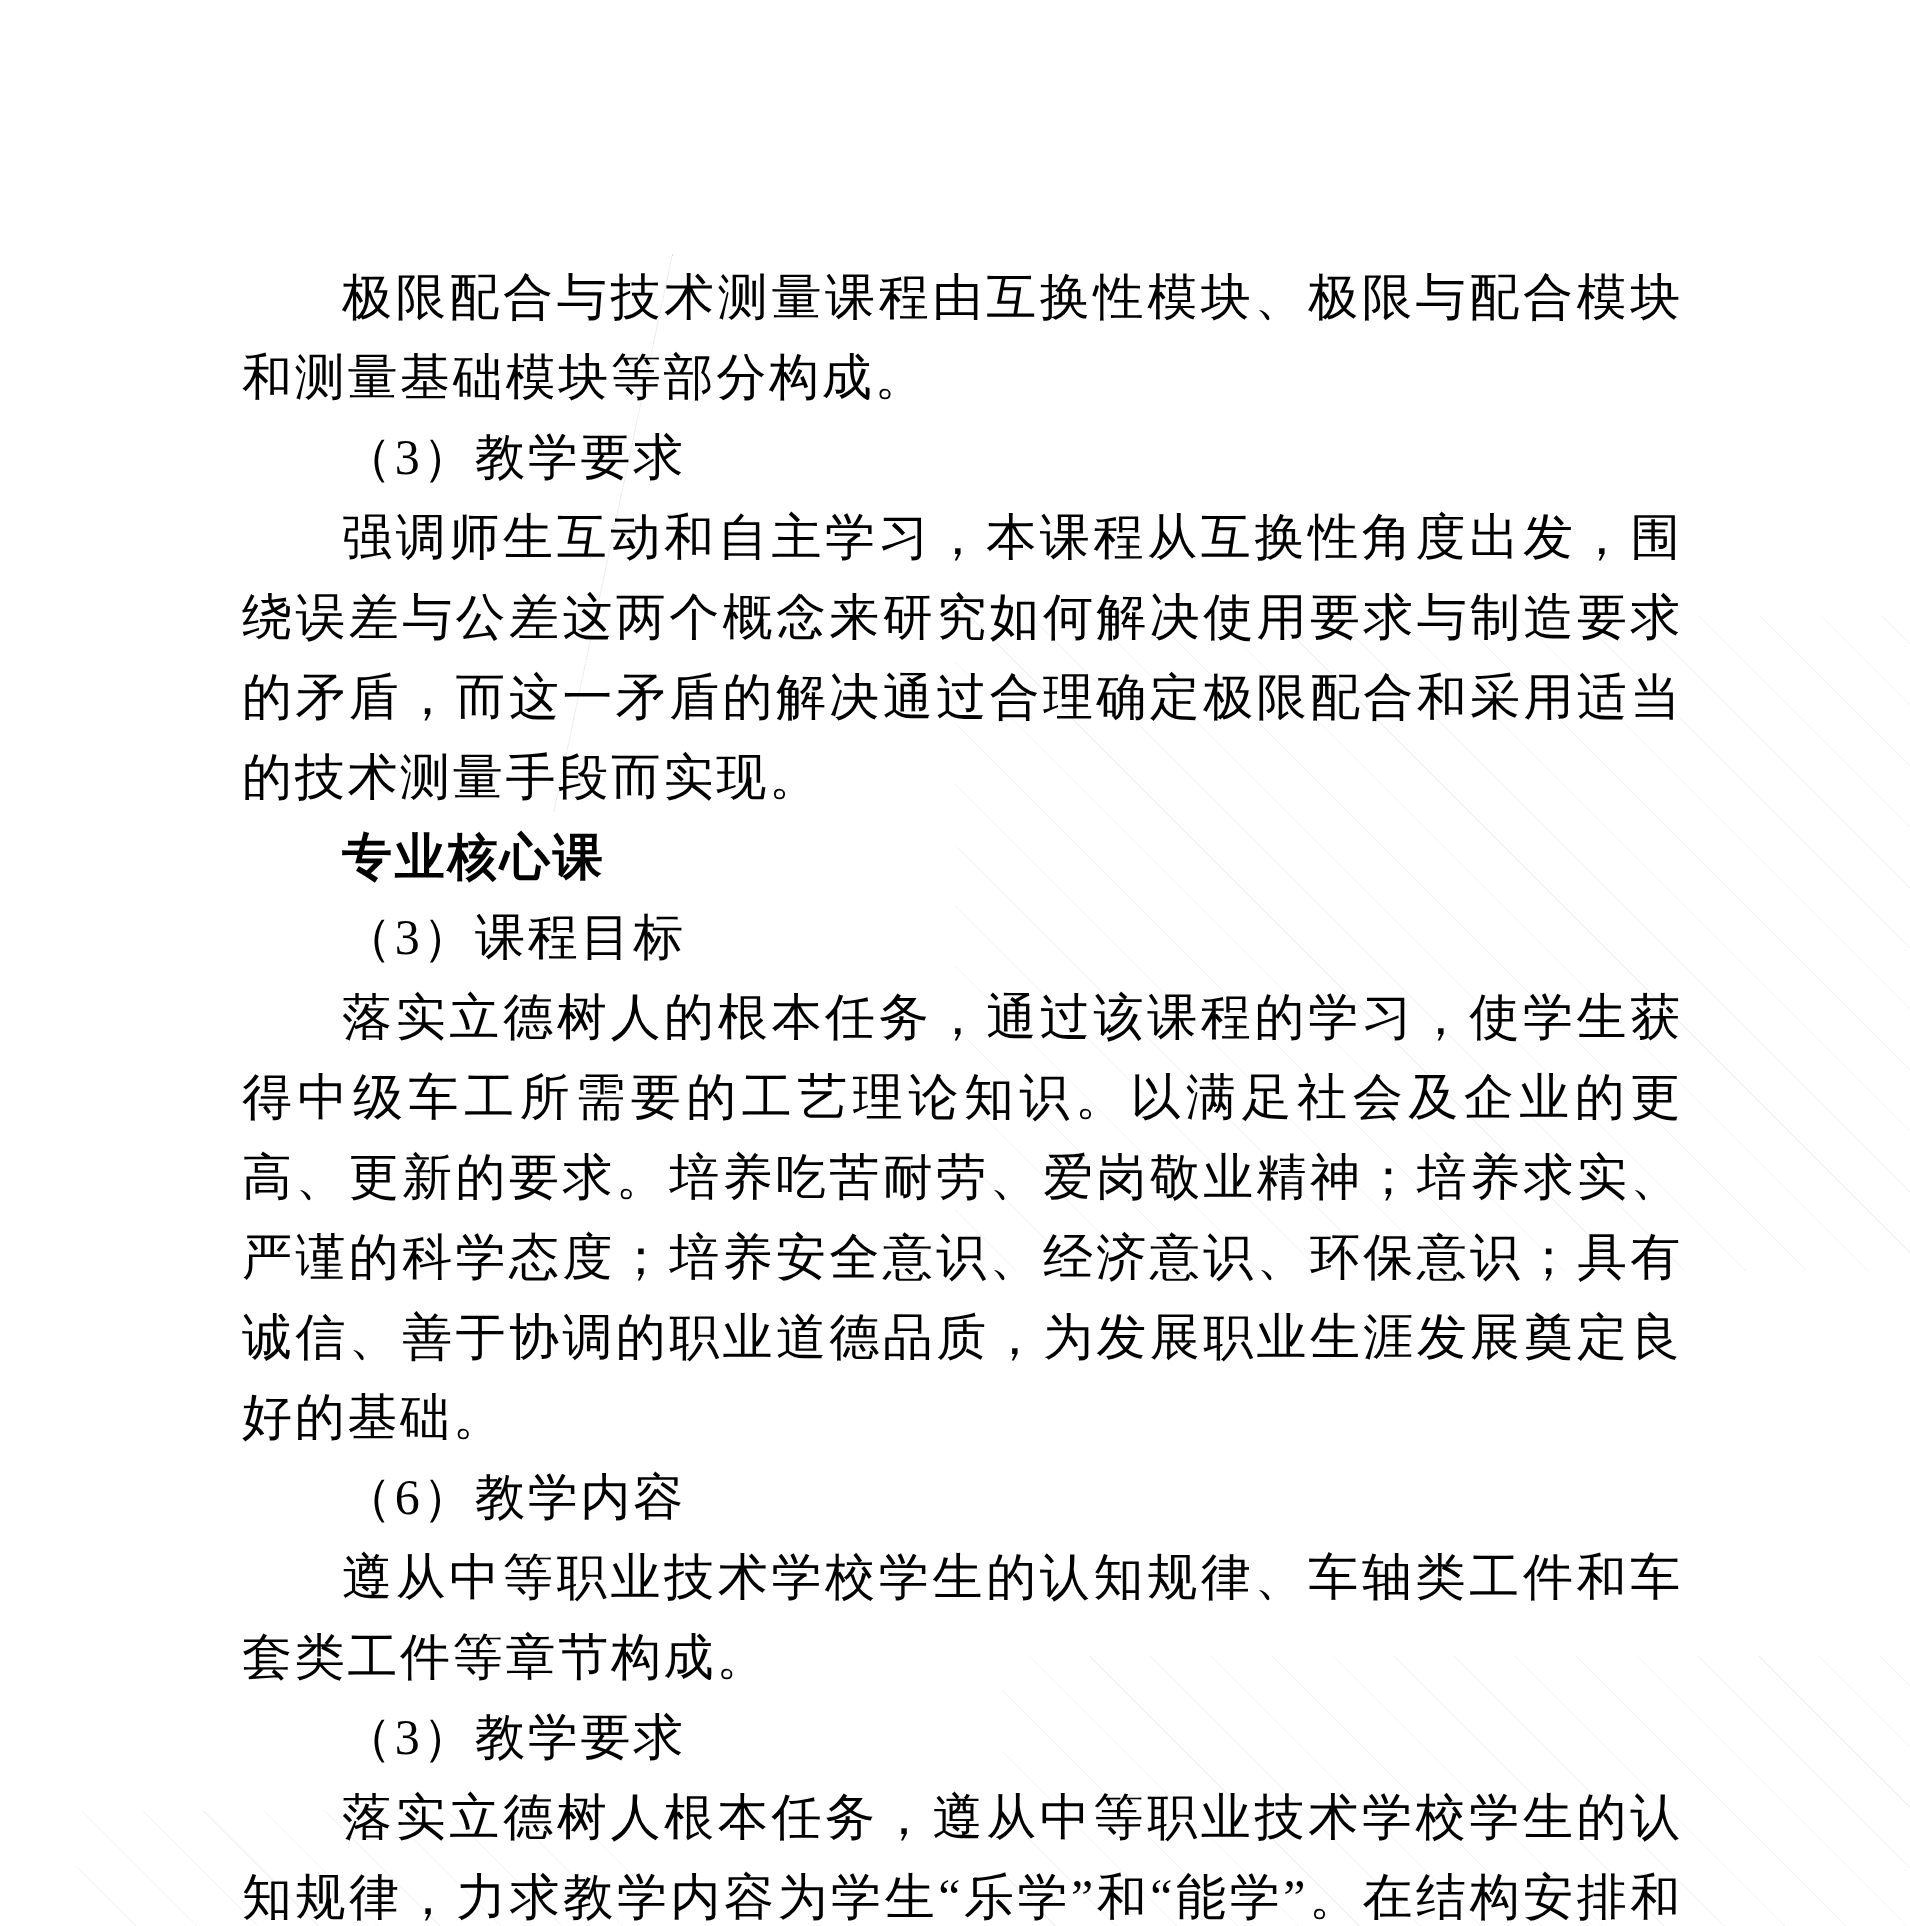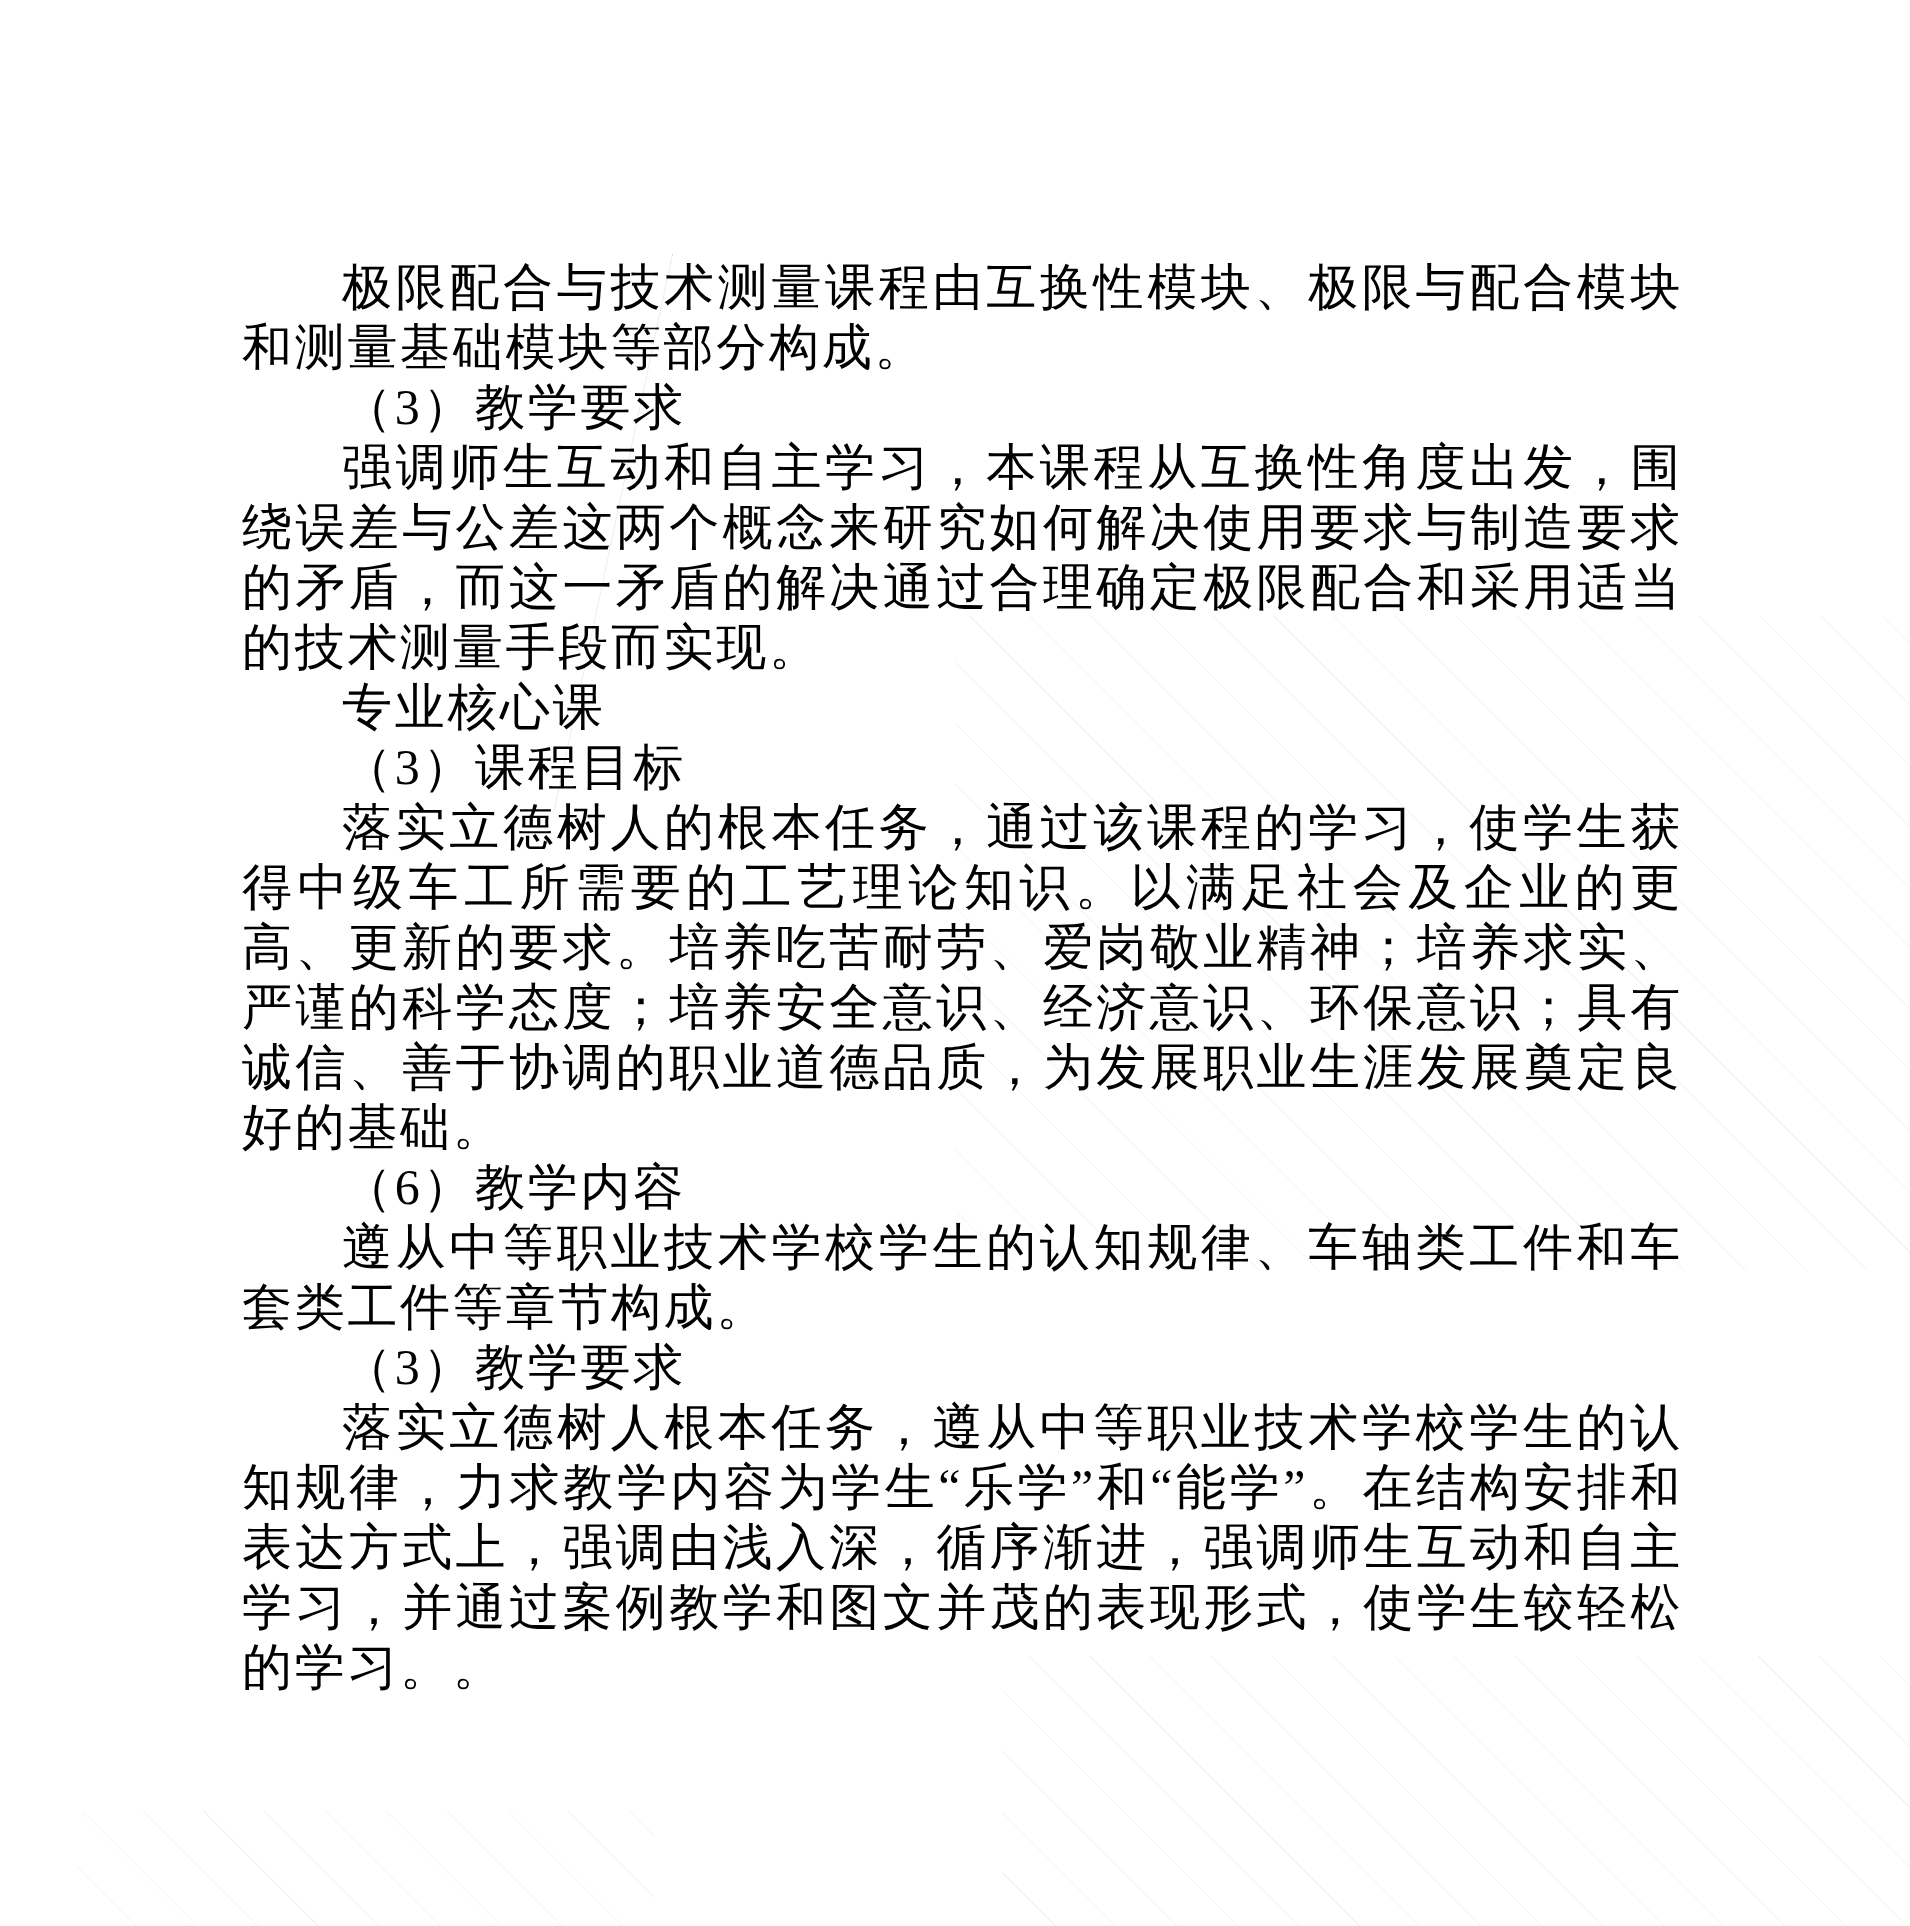--- a/index.html
+++ b/index.html
@@ -46,28 +46,28 @@
   
   .content {
     position: absolute;
     left: 242px;
     top: 257px;
     width: 1441px;
   }
   .para {
     margin: 0;
     font-size: 50px;
-    line-height: 60px;
+    line-height: 80px;
     letter-spacing: 2.7px;
     text-align: justify;
     text-indent: 2em;
     word-break: break-all;
   }
   .para.heading {
-    font-weight: normal;
+    font-weight: bold;
   }
 </style>
 </head>
 <body>
 
 <div class="page">
 
   <div class="dots" style="left:0; top:2100; width:385px; height:886px;"></div>
   <div class="dots dense" style="left:0; top:5600; width:925px; height:545px;"></div>
   <div class="dots" style="left:2550; top:950; width:928px; height:293px; left:982px;"></div>

